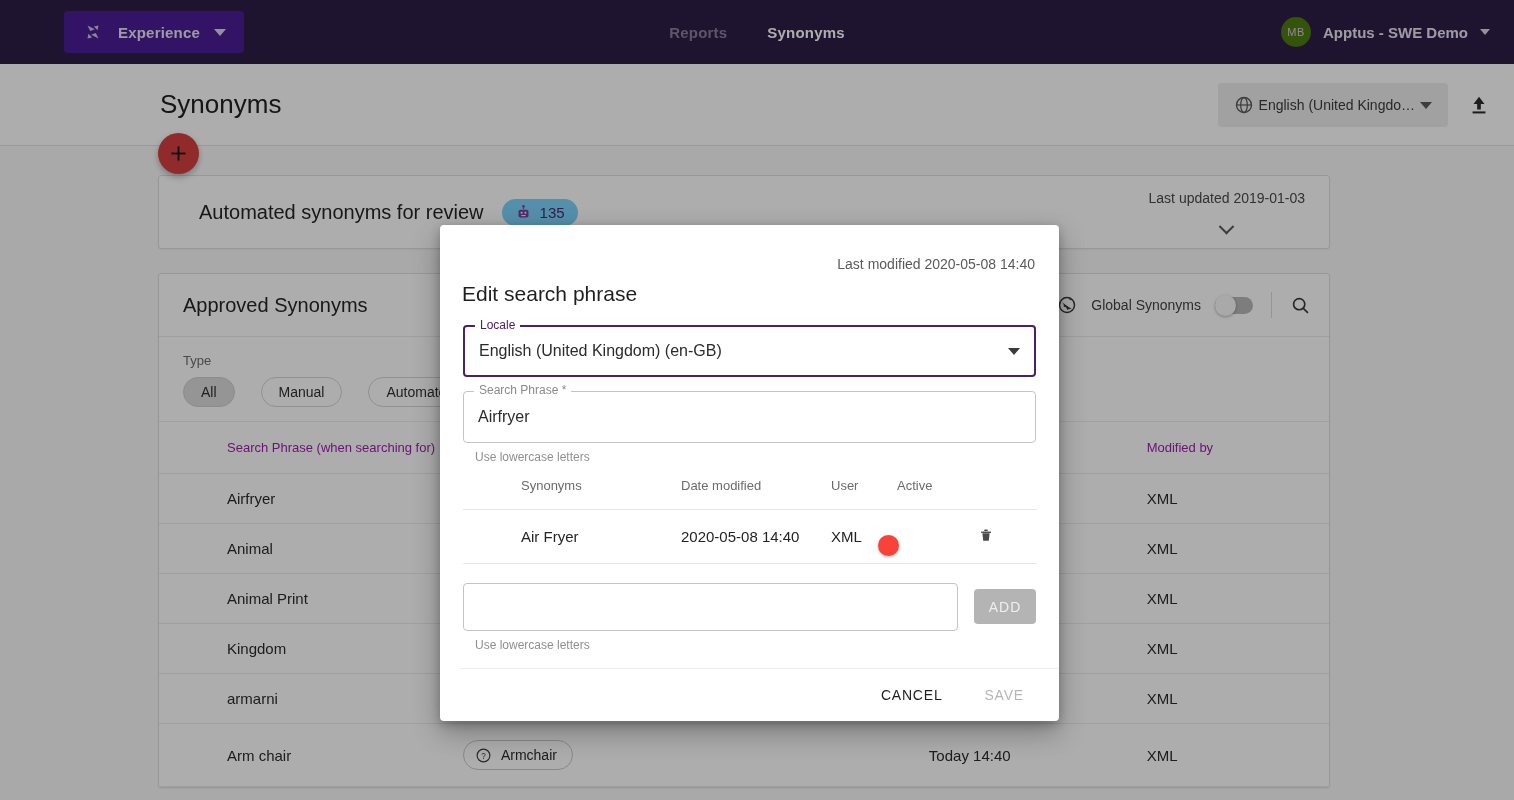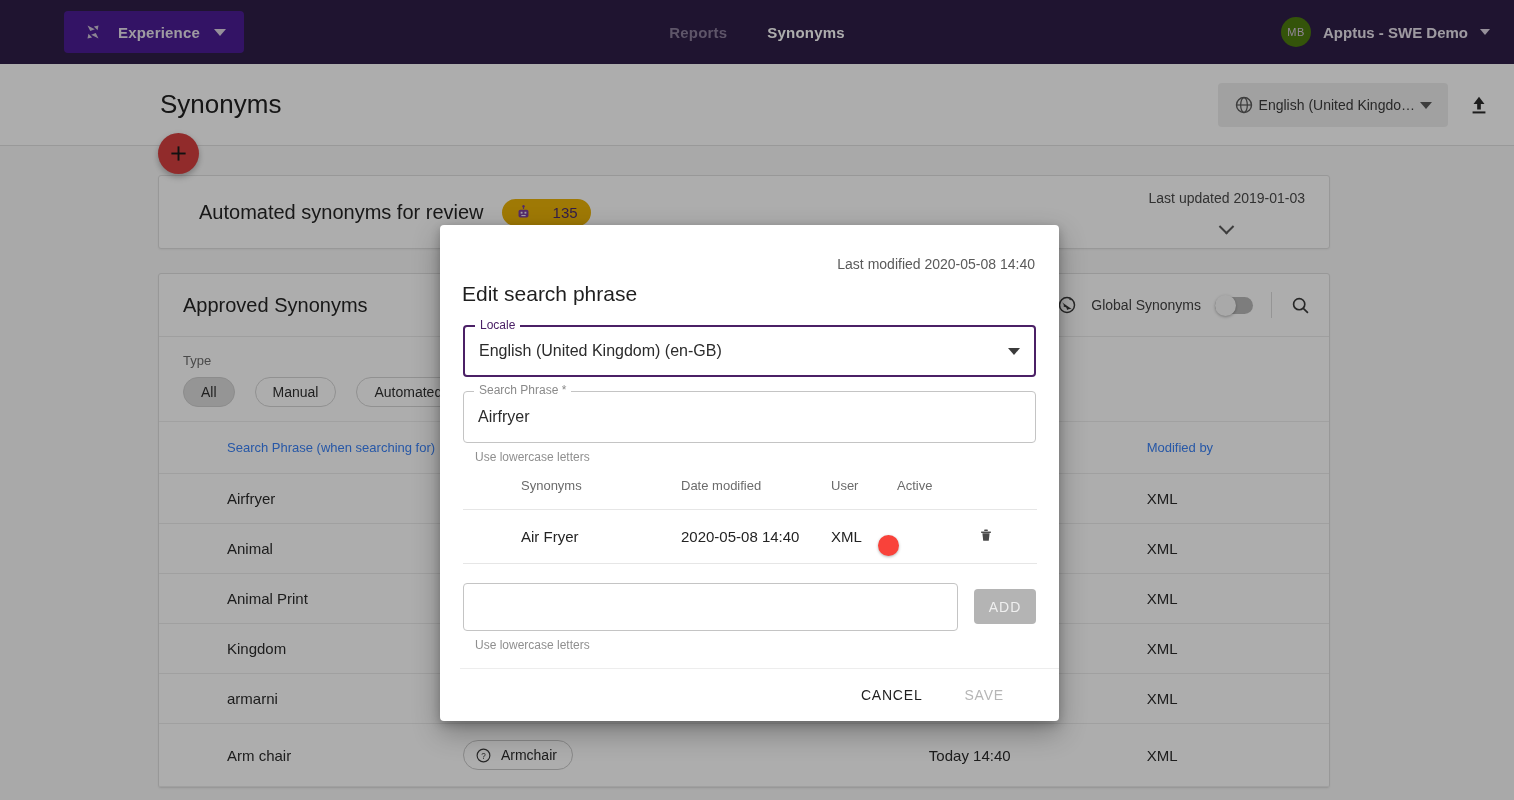--- a/index.html
+++ b/index.html
@@ -169,22 +169,22 @@
     height: 74px;
     display: flex; align-items: center;
     padding: 0 24px;
     position: relative;
   }
   .automated-title {
     font-size: 20px; color: #262626;
     margin-left: 16px;
   }
   .robot-badge {
-    display: inline-flex; align-items: center; gap: 21px;
-    background: #eab308;
+    display: inline-flex; align-items: center; gap: 8px;
+    background: #7dd3fc;
     border-radius: 14px;
     height: 27px;
     padding: 0 13px;
     margin-left: 18px;
   }
   .robot-icon { width: 17px; height: 17px; }
   .robot-count { font-size: 15px; color: #4c2d6e; }
   .last-updated {
     position: absolute; right: 24px;
     display: flex; align-items: center; gap: 18px;
@@ -231,37 +231,37 @@
     box-shadow: 0 1px 3px rgba(0,0,0,.3);
   }
   .vdiv { width: 1px; height: 26px; background: #dcdcdc; margin: 0 4px; }
   .search-icon { width: 21px; height: 21px; cursor: pointer; }
 
   .filter-row {
     padding: 16px 24px 14px 24px;
     border-bottom: 1px solid #eeeeee;
   }
   .filter-label { font-size: 13px; color: #6d6d6d; margin-bottom: 9px; }
-  .chips { display: flex; gap: 20px; }
+  .chips { display: flex; gap: 26px; }
   .chip {
     height: 30px;
     border: 1px solid #d6d6d6;
     border-radius: 15px;
     padding: 0 17px;
     display: flex; align-items: center;
     font-size: 14px; color: #303030;
     background: #fff;
     cursor: pointer;
   }
   .chip.selected { background: #dcdcdc; border-color: #cfcfcf; }
 
   .table { width: 100%; border-collapse: collapse; table-layout: fixed; }
   .table th {
     text-align: left;
-    font-size: 13px; font-weight: normal; color: #3b82f6;
+    font-size: 13px; font-weight: normal; color: #a21caf;
     padding: 18px 0 18px 0;
     border-bottom: 1px solid #ececec;
   }
   .table td {
     font-size: 15px; color: #2c2c2c;
     padding: 16px 0;
     border-bottom: 1px solid #ececec;
     height: 49px;
   }
   .col-a { padding-left: 68px !important; width: 300px; }
@@ -400,21 +400,21 @@
     cursor: default;
   }
   .add-hint { font-size: 12px; color: #8f8f8f; margin: 7px 0 0 12px; }
 
   .modal-footer {
     margin-top: 16px;
     border-top: 1px solid #ededed;
     height: 53px;
     display: flex; align-items: center; justify-content: flex-end;
     gap: 34px;
-    padding-right: 51px;
+    padding-right: 31px;
     margin-left: 20px;
   }
   .txt-btn {
     background: none; border: none;
     font-size: 14px;
     letter-spacing: .8px;
     font-family: "Liberation Sans", sans-serif;
     cursor: pointer;
     color: #1f1f1f;
     padding: 6px 4px;

